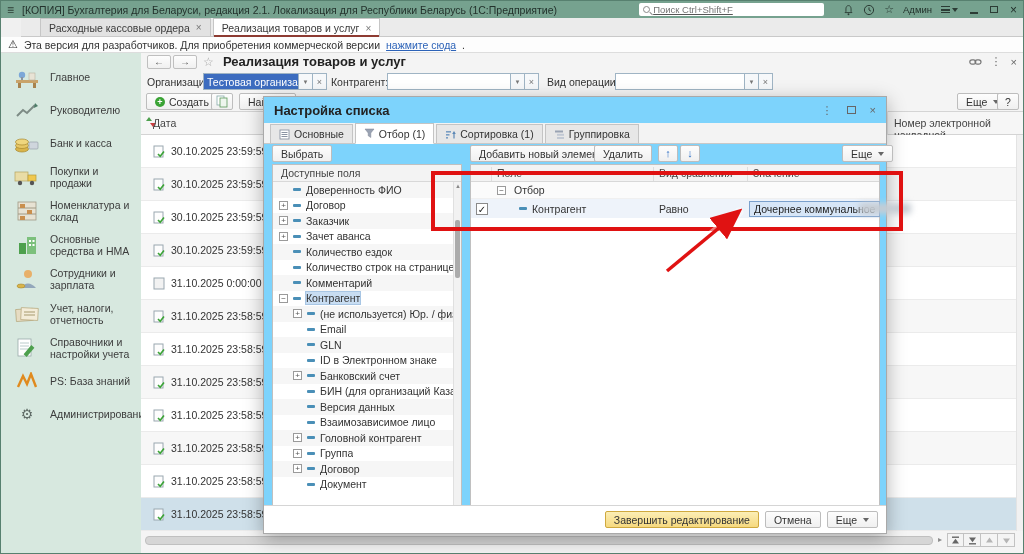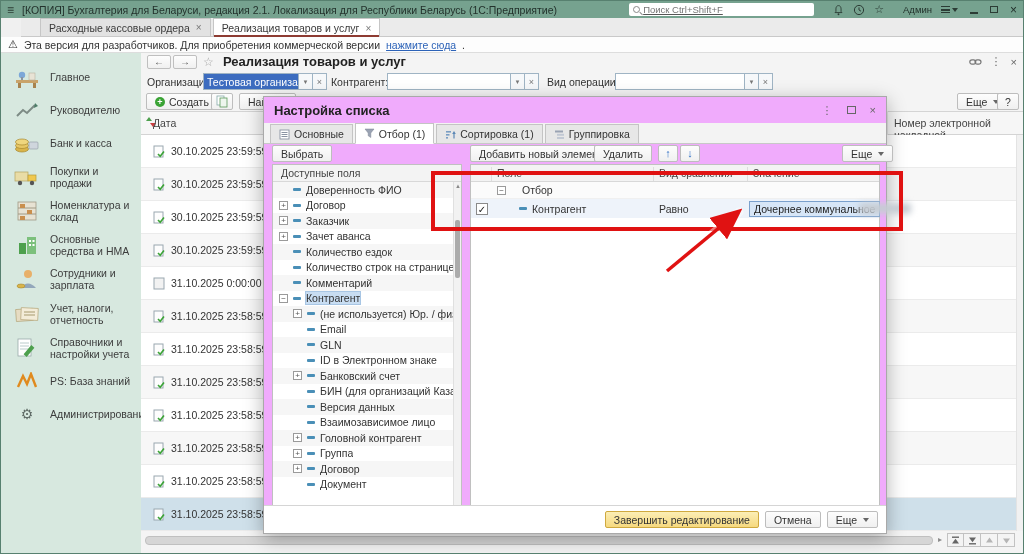--- a/index.html
+++ b/index.html
@@ -10,21 +10,21 @@
   
   .titlebar { position:absolute; left:0; top:0; width:100%; height:17px; background:#76a28f; display:flex; align-items:center; padding:0 6px; color:#23322c; }
   .titlebar .burger { font-size:12px; margin-right:8px; color:#2c3c35; cursor:pointer; }
   .titlebar .wtitle { font-size:10.5px; white-space:nowrap; overflow:hidden; }
   .titlebar .spacer { flex:1; }
   .searchbox { position:relative; width:185px; height:13px; background:#fff; border-radius:2px; margin-right:10px; display:flex; align-items:center; }
   .searchbox .mag { width:7px; height:7px; border:1.3px solid #8a8a8a; border-radius:50%; margin:0 3px 0 4px; position:relative; }
   .searchbox .mag::after { content:""; position:absolute; width:4px; height:1.3px; background:#8a8a8a; transform:rotate(45deg); left:5px; top:6px; }
   .searchbox input { border:none; outline:none; background:transparent; font-size:9.5px; width:150px; color:#555; font-family:"Liberation Sans",sans-serif;text-decoration:underline; }
   .tb-ico { margin-left:9px; display:inline-flex; align-items:center; color:#2c3c35; font-size:11px; cursor:pointer; }
-  .tb-user { margin-left:19px; font-size:9.5px; cursor:pointer; }
+  .tb-user { margin-left:9px; font-size:9.5px; cursor:pointer; }
   .umenu { margin-left:9px; display:inline-flex; align-items:center; gap:2px; cursor:pointer; }
   .umenu .bars { display:inline-block; width:9px; height:7px; border-top:1.5px solid #2c3c35; border-bottom:1.5px solid #2c3c35; position:relative; }
   .umenu .bars::after { content:""; position:absolute; left:0; top:2px; width:9px; height:1.5px; background:#2c3c35; }
   .umenu .caret { width:0; height:0; border-left:3px solid transparent; border-right:3px solid transparent; border-top:4px solid #2c3c35; }
   .win-min { width:8px; height:8px; border-bottom:2px solid #2c3c35; margin-left:12px; cursor:pointer; }
   .win-max { width:8px; height:7px; border:1.4px solid #2c3c35; margin-left:12px; cursor:pointer; }
   .win-close { margin-left:12px; font-size:12px; line-height:10px; cursor:pointer; }
 
   
   .tabbar { position:absolute; left:0; top:17px; width:100%; height:19px; background:#ebebeb; border-bottom:1px solid #c9c9c9; display:flex; align-items:flex-start; padding-left:19px;margin-left:20px; }
@@ -83,21 +83,21 @@
   
   .hscroll { position:absolute; left:4px; bottom:8px; width:800px; height:9px; }
   .hthumb { position:absolute; left:0; top:0; height:9px; width:788px; background:#d6d6d6; border:1px solid #c0c0c0; border-radius:4px; cursor:pointer; }
   .htri { position:absolute; left:793px; top:-1px; color:#8a8a8a; font-size:8px; cursor:pointer; }
   .navgroup { position:absolute; right:8px; bottom:6px; display:flex; }
   .nbtn { width:17px; height:14px; border:1px solid #c2c2c2; background:#f4f4f4; display:flex; align-items:center; justify-content:center; cursor:pointer; }
   .nbtn + .nbtn { border-left:none; }
   .vtrack { position:absolute; right:0; top:82px; width:7px; height:396px; background:#f1f1f1; border-left:1px solid #e3e3e3; }
 
   
-  .dialog { position:absolute; left:262px; top:95px; width:624px; height:438px; background:#f0abfc; border:1px solid #a9a9a9; box-shadow:0 5px 18px rgba(0,0,0,.3); z-index:20; }
+  .dialog { position:absolute; left:262px; top:95px; width:624px; height:438px; background:#7dd3fc; border:1px solid #a9a9a9; box-shadow:0 5px 18px rgba(0,0,0,.3); z-index:20; }
   .dlg-title { position:absolute; left:0; top:0; width:100%; height:26px; display:flex; align-items:center; padding:0 10px; font-size:13px; font-weight:bold; color:#222; }
   .dlg-title .dspacer { flex:1; }
   .dlg-title .dico { color:#666; margin-left:14px; font-size:11px; font-weight:normal; cursor:pointer; }
   .dlg-title .dmax { width:9px; height:8px; border:1.4px solid #666; margin-left:14px; cursor:pointer; }
   .dlg-tabs { position:absolute; left:0; top:26px; width:100%; height:21px; padding-left:6px; display:flex; align-items:flex-end; border-bottom:1px solid #c8c8c8; background:#f3f3f3; }
   .dtab { display:inline-flex; align-items:center; gap:4px; height:19px; padding:0 8px; border:1px solid #c4c4c4; border-bottom:none; background:#e7e7e7; margin-right:2px; font-size:10.5px; color:#333; cursor:pointer; }
   .dtab.active { background:#fff; height:21px; margin-bottom:-1px; border-bottom:1px solid #fff; }
   .dlg-toolbar { position:absolute; left:0; top:47px; width:100%; height:20px; }
   .dlg-toolbar .btn { position:absolute; top:1px; }
   .upbtn { position:absolute; top:1px; width:20px; height:17px; border:1px solid #bdbdbd; border-radius:2px; background:linear-gradient(#fdfdfd,#f0f0f0); color:#2f6fc4; font-size:11px; text-align:center; line-height:15px; cursor:pointer; }
@@ -707,21 +707,21 @@
       <div class="grid-head">
         <span style="left:26px;">Поле</span>
         <span style="left:188px;">Вид сравнения</span>
         <span style="left:282px;">Значение</span>
         <span class="gcol" style="left:20px;"></span>
         <span class="gcol" style="left:182px;"></span>
         <span class="gcol" style="left:276px;"></span>
       </div>
       <div class="grow-group">
         <span class="exp" style="margin-left:26px;">−</span>
-        <span style="margin-left:16px;">Отбор</span>
+        <span style="margin-left:8px;">Отбор</span>
       </div>
       <div class="grow-item">
         <span class="chk">✓</span>
         <span class="dash" style="margin-left:48px;"></span>
         <span>Контрагент</span>
         <span style="position:absolute; left:188px;">Равно</span>
         <span class="chip">Дочернее коммунальное</span>
         <span class="smudge"></span>
       </div>
     </div>

